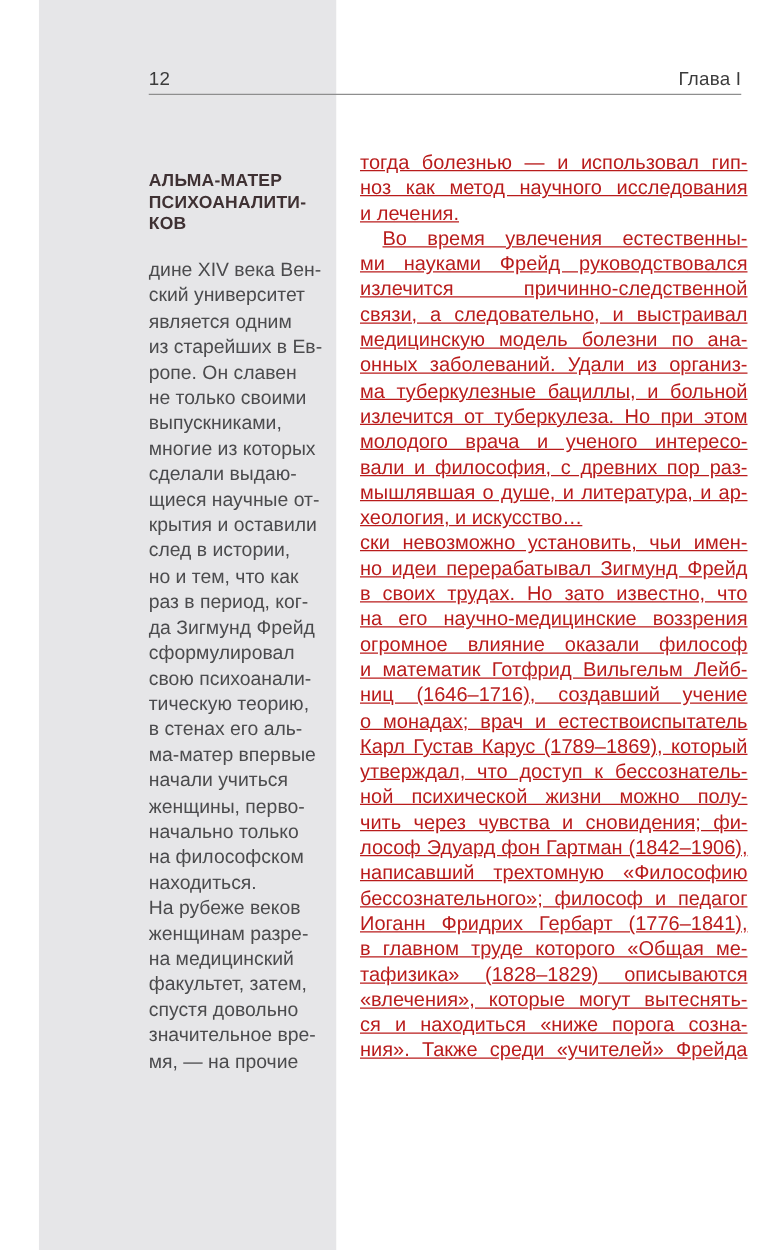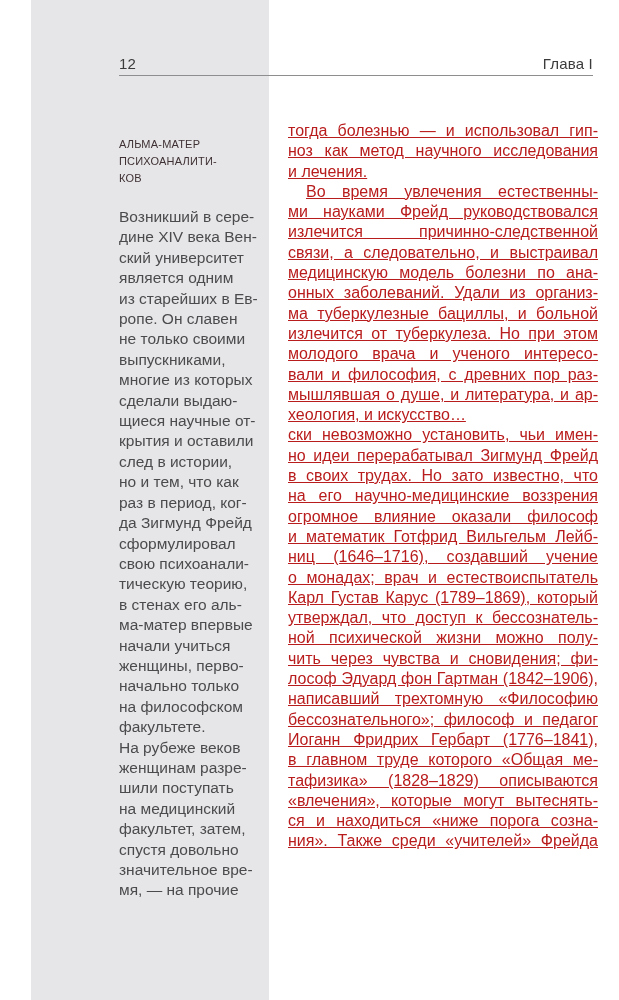--- a/index.html
+++ b/index.html
@@ -13,21 +13,21 @@
   .pagehead{
     position:absolute;left:88px;top:48px;width:474px;height:24px;
     border-bottom:1.5px solid #8e8e8e;
     display:flex;justify-content:space-between;align-items:flex-end;
     font-size:15px;color:#3b3b3b;padding-bottom:3px;letter-spacing:.2px;
   }
   .sidebox{
     position:absolute;left:88px;top:136px;width:132px;
   }
   .side-heading{
-    margin:0 0 20px 0;font-size:11px;font-weight:normal;line-height:17px;
+    margin:0 0 20px 0;font-size:14px;font-weight:bold;line-height:17px;
     color:#3f3133;white-space:pre-line;letter-spacing:.2px;
   }
   .side-body{font-size:15.5px;line-height:20.4px;color:#4b4b4d;}
   .sline{white-space:nowrap;}
   .maincol{
     position:absolute;left:257px;top:121px;width:310px;
     font-size:16px;line-height:20.3px;color:#b91c1c;text-decoration:underline;
   }
   .para{margin:0;}
   .tline{text-align:justify;text-align-last:justify;}
@@ -44,21 +44,20 @@
   <header class="pagehead">
     <span>12</span>
     <span>Глава I</span>
   </header>
 
   <aside class="sidebox">
     <h3 class="side-heading">АЛЬМА-МАТЕР
 ПСИХОАНАЛИТИ-
 КОВ</h3>
     <div class="side-body">
-        <div class="sline">Возникший в сере-</div>
         <div class="sline">дине XIV века Вен-</div>
         <div class="sline">ский университет</div>
         <div class="sline">является одним</div>
         <div class="sline">из старейших в Ев-</div>
         <div class="sline">ропе. Он славен</div>
         <div class="sline">не только своими</div>
         <div class="sline">выпускниками,</div>
         <div class="sline">многие из которых</div>
         <div class="sline">сделали выдаю-</div>
         <div class="sline">щиеся научные от-</div>
@@ -69,24 +68,23 @@
         <div class="sline">да Зигмунд Фрейд</div>
         <div class="sline">сформулировал</div>
         <div class="sline">свою психоанали-</div>
         <div class="sline">тическую теорию,</div>
         <div class="sline">в стенах его аль-</div>
         <div class="sline">ма-матер впервые</div>
         <div class="sline">начали учиться</div>
         <div class="sline">женщины, перво-</div>
         <div class="sline">начально только</div>
         <div class="sline">на философском</div>
-        <div class="sline">факультете.</div>
+        <div class="sline">находиться.</div>
         <div class="sline">На рубеже веков</div>
         <div class="sline">женщинам разре-</div>
-        <div class="sline">шили поступать</div>
         <div class="sline">на медицинский</div>
         <div class="sline">факультет, затем,</div>
         <div class="sline">спустя довольно</div>
         <div class="sline">значительное вре-</div>
         <div class="sline">мя, — на прочие</div>
       </div>
   </aside>
 
   <main class="maincol">
       <div class="para">

